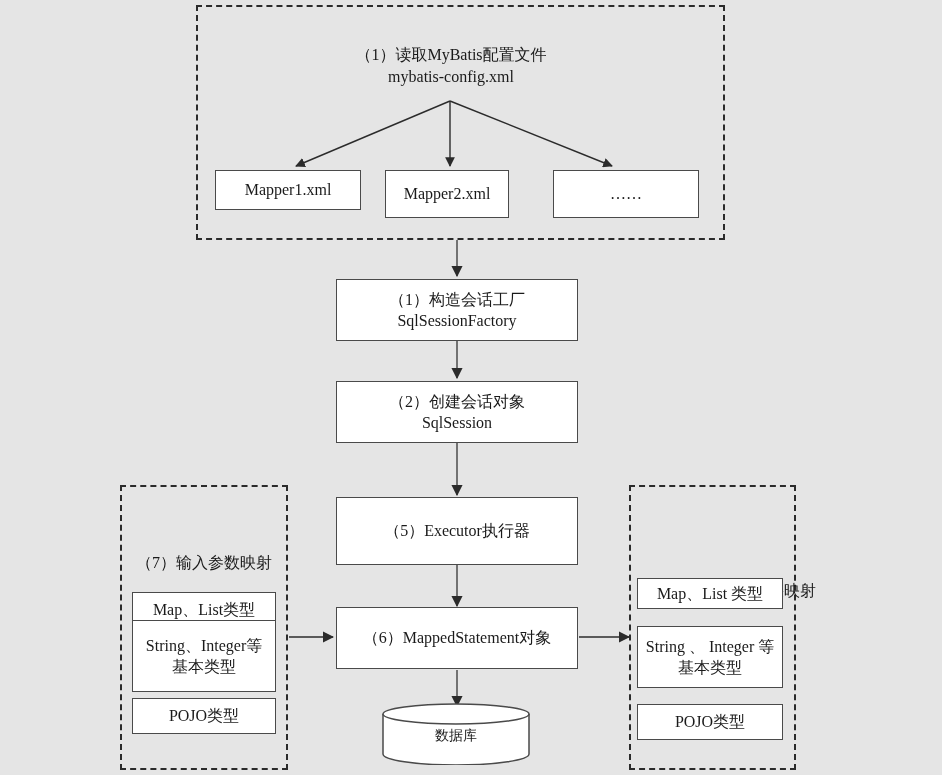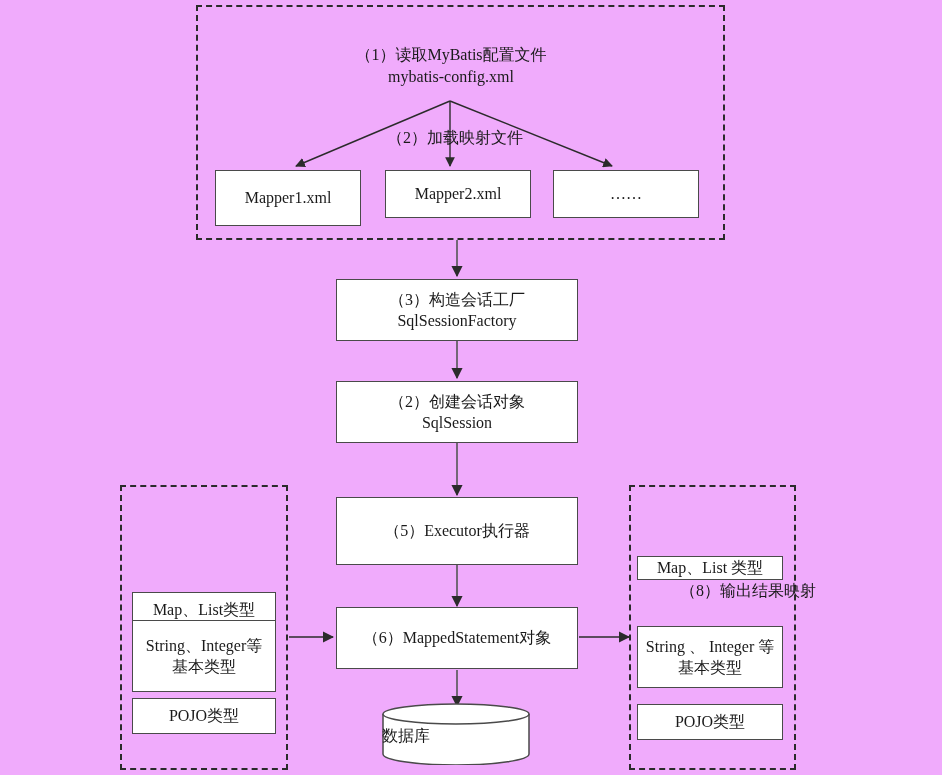--- a/index.html
+++ b/index.html
@@ -4,21 +4,21 @@
 <style>
   html, body {
     margin: 0;
     padding: 0;
     background: #ffffff;
   }
   #canvas {
     position: relative;
     width: 942px;
     height: 775px;
-    background: #f0abfc;
+    background: #e5e5e5;
     font-family: "Liberation Serif", "DejaVu Serif", serif;
     color: #1a1a1a;
     overflow: hidden;
   }
 
   
   .dashed-group {
     position: absolute;
     border: 2px dashed #2b2b2b;
     box-sizing: border-box;
@@ -63,22 +63,22 @@
   
   .cylinder {
     position: absolute;
   }
   .cylinder .cyl-text {
     position: absolute;
     left: 0;
     width: 100%;
     top: 50%;
     transform: translateY(-40%);
-    text-align: left;
-    font-size: 16px;
+    text-align: center;
+    font-size: 14px;
   }
 </style>
 </head>
 <body>
 
 <div id="canvas">
 
   <svg id="wires" viewBox="0 0 942 775" xmlns="http://www.w3.org/2000/svg">
     <defs>
       <marker id="arrow" viewBox="0 0 10 10" refX="9" refY="5" markerWidth="7" markerHeight="7" orient="auto-start-reverse">
@@ -105,35 +105,34 @@
     <path d="M 579 637 L 629 637" stroke="#2b2b2b" stroke-width="1.6" fill="none" marker-end="url(#arrow)"></path>
   </svg>
 
   <div class="dashed-group" style="left:196px; top:5px; width:529px; height:235px;"></div>
 
   <div class="label" style="left:316px; top:44px; width:270px;">
     <span>（1）读取MyBatis配置文件</span><br>
     <span>mybatis-config.xml</span>
   </div>
 
-  <div class="label" style="left:350px; top:127px; width:210px;">（2）加载映射文件</div>
 
-  <div class="node" style="left:215px; top:170px; width:146px; height:56px;">
+  <div class="node" style="left:215px; top:170px; width:146px; height:40px;">
     <span>Mapper1.xml</span>
   </div>
-  <div class="node" style="left:385px; top:170px; width:146px; height:48px;">
+  <div class="node" style="left:385px; top:170px; width:124px; height:48px;">
     <span>Mapper2.xml</span>
   </div>
   <div class="node" style="left:553px; top:170px; width:146px; height:48px;">
     <span>……</span>
   </div>
 
   <div class="node" style="left:336px; top:279px; width:242px; height:62px;">
     <div>
-      <span class="l2">（3）构造会话工厂</span>
+      <span class="l2">（1）构造会话工厂</span>
       <span class="l2">SqlSessionFactory</span>
     </div>
   </div>
 
   <div class="node" style="left:336px; top:381px; width:242px; height:62px;">
     <div>
       <span class="l2">（2）创建会话对象</span>
       <span class="l2">SqlSession</span>
     </div>
   </div>
@@ -149,41 +148,42 @@
   <div class="cylinder" style="left:382px; top:703px; width:148px; height:62px;">
     <svg width="148" height="62" viewBox="0 0 148 62" xmlns="http://www.w3.org/2000/svg">
       <path d="M 1 11 L 1 51 A 73 11 0 0 0 147 51 L 147 11" fill="#ffffff" stroke="#4a4a4a" stroke-width="1.5"></path>
       <ellipse cx="74" cy="11" rx="73" ry="10" fill="#ffffff" stroke="#4a4a4a" stroke-width="1.5"></ellipse>
     </svg>
     <div class="cyl-text">数据库</div>
   </div>
 
   <div class="dashed-group" style="left:120px; top:485px; width:168px; height:285px;"></div>
 
+  <div class="label" style="left:128px; top:552px; width:152px;">（7）输入参数映射</div>
 
   <div class="node" style="left:132px; top:592px; width:144px; height:35px;">
     <span>Map、List类型</span>
   </div>
 
   <div class="node" style="left:132px; top:620px; width:144px; height:72px;">
     <div>
       <span class="l2">String、Integer等</span>
       <span class="l2">基本类型</span>
     </div>
   </div>
 
   <div class="node" style="left:132px; top:698px; width:144px; height:36px;">
     <span>POJO类型</span>
   </div>
 
   <div class="dashed-group" style="left:629px; top:485px; width:167px; height:285px;"></div>
 
   <div class="label" style="left:672px; top:540px; width:152px;margin-top:40px;">（8）输出结果映射</div>
 
-  <div class="node" style="left:637px; top:556px; width:146px; height:24px;">
+  <div class="node" style="left:637px; top:578px; width:146px; height:31px;">
     <span>Map、List 类型</span>
   </div>
 
   <div class="node" style="left:637px; top:626px; width:146px; height:62px;">
     <div>
       <span class="l2">String 、 Integer 等</span>
       <span class="l2">基本类型</span>
     </div>
   </div>
 

